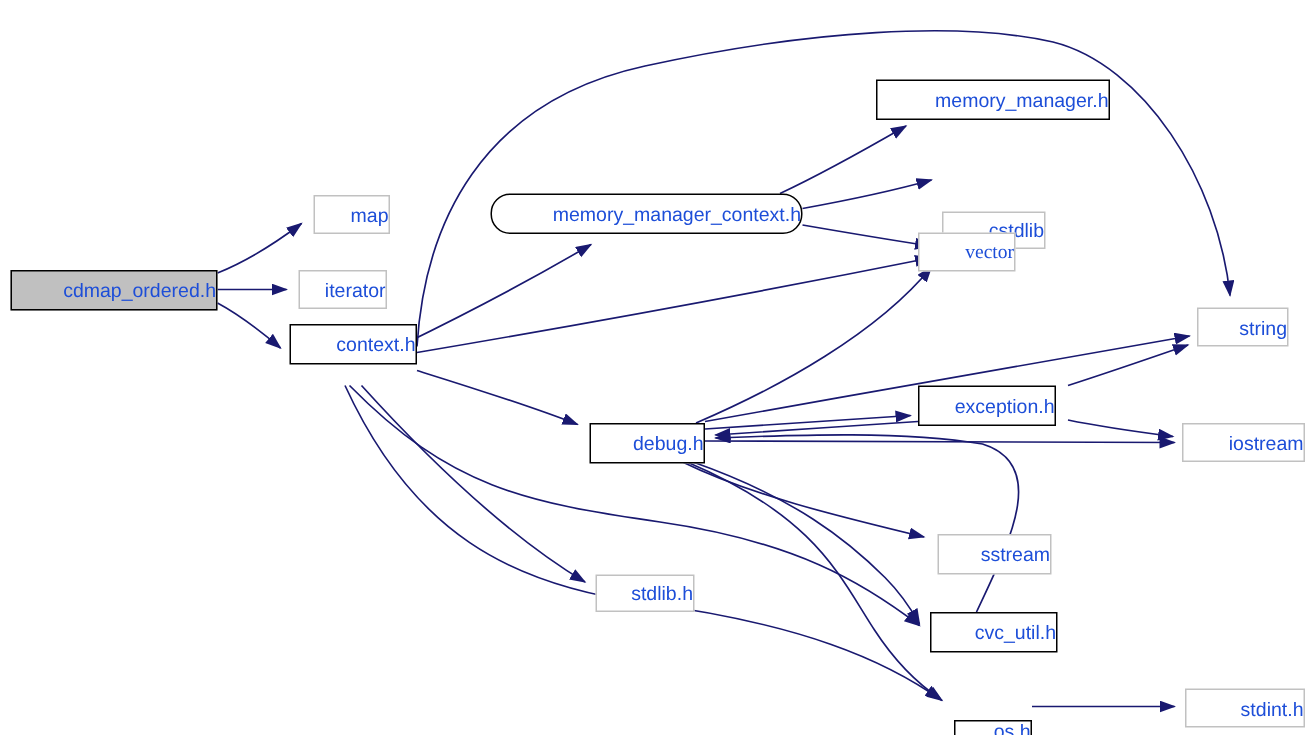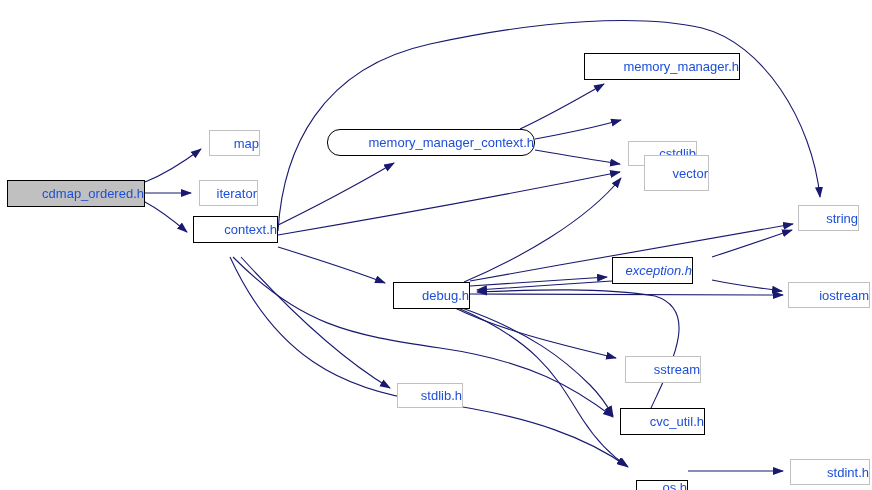--- a/index.html
+++ b/index.html
@@ -79,27 +79,27 @@
       </div>
       <div class="node project" style="left: 327px; top: 129px; width: 208px; height: 27px; border-radius: 13px;">
         <span>memory_manager_context.h</span>
       </div>
       <div class="node project" style="left: 584px; top: 53px; width: 156px; height: 27px;">
         <span>memory_manager.h</span>
       </div>
       <div class="node system" style="left: 628px; top: 105px; width: 69px; height: 25px; margin-top: 36px;">
         <span>cstdlib</span>
       </div>
-      <div class="node system" style="left: 644px; top: 155px; width: 65px; height: 36px;">
+      <div class="node system" style="left: 612px; top: 155px; width: 65px; height: 26px; font-family: Liberation Serif, serif;">
         <span>vector</span>
       </div>
       <div class="node system" style="left: 798px; top: 205px; width: 61px; height: 26px;">
         <span>string</span>
       </div>
-      <div class="node project" style="left: 612px; top: 257px; width: 81px; height: 27px; font-style: italic;">
+      <div class="node project" style="left: 612px; top: 257px; width: 92px; height: 27px;">
         <span>exception.h</span>
       </div>
       <div class="node system" style="left: 788px; top: 282px; width: 82px; height: 26px;">
         <span>iostream</span>
       </div>
       <div class="node project" style="left: 393px; top: 282px; width: 77px; height: 27px;">
         <span>debug.h</span>
       </div>
       <div class="node system" style="left: 625px; top: 356px; width: 76px; height: 27px; padding-left: 44px;">
         <span>sstream</span>

